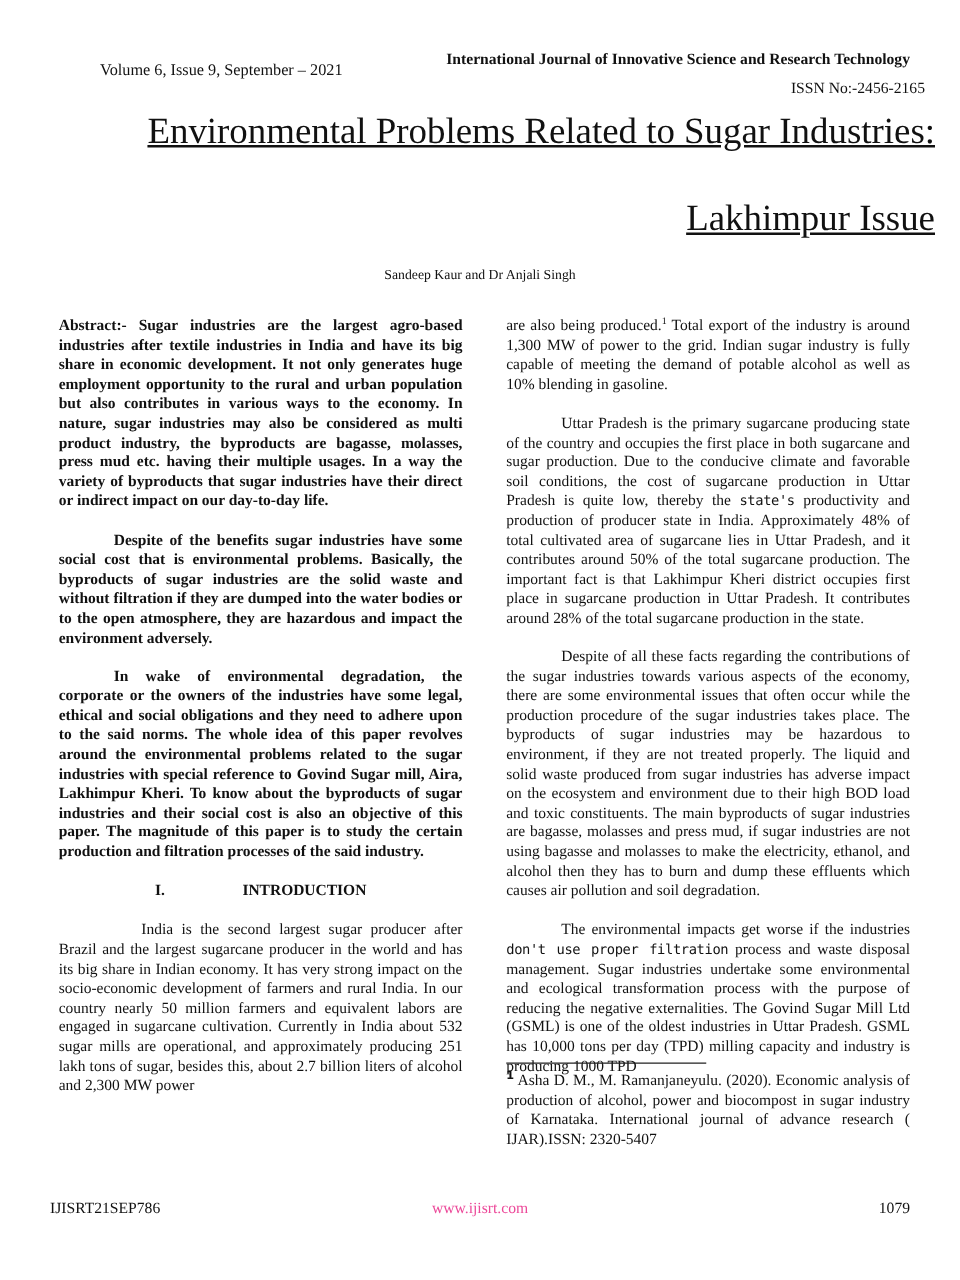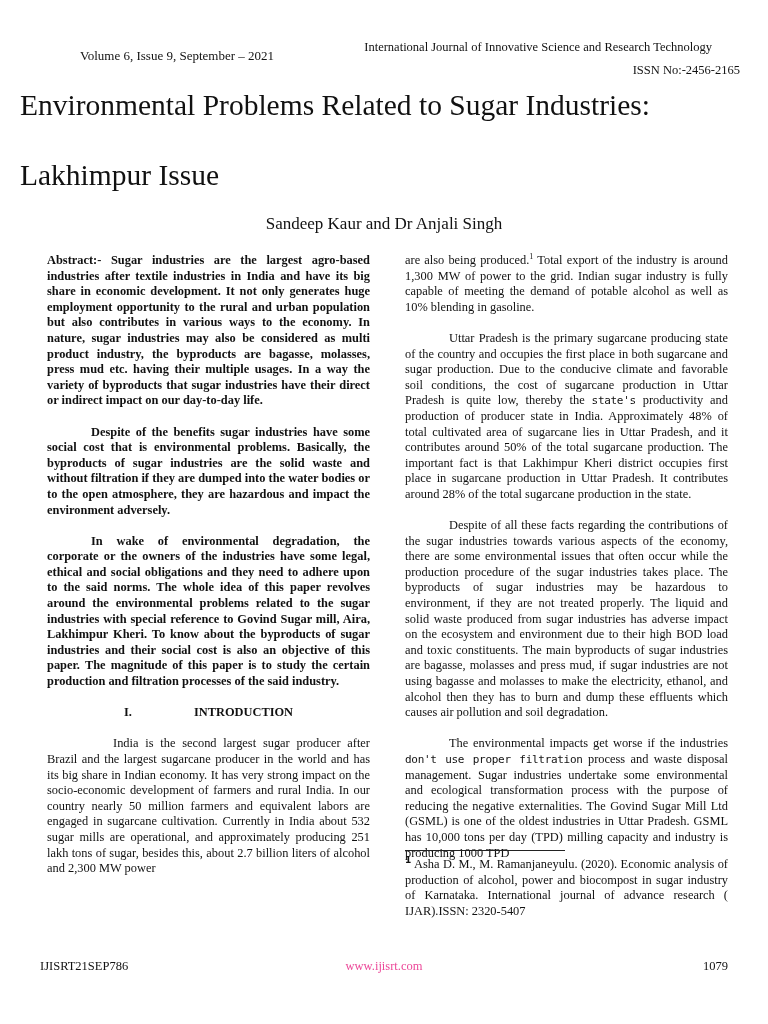--- a/index.html
+++ b/index.html
@@ -1,23 +1,23 @@
 <!DOCTYPE html>
 <html><head>
 <meta charset="utf-8">
 <style>
   html, body { margin: 0; padding: 0; background: #ffffff; }
   body { width: 768px; height: 1024px; position: relative; overflow: hidden;
          font-family: "Liberation Serif", "DejaVu Serif", serif; color: #111; }
   .hdr-left { position: absolute; left: 40px; top: 48px; font-size: 13px; margin-left: 40px; }
-  .hdr-right { position: absolute; right: 56px; top: 40px; font-size: 12.5px; text-align: left; }
+  .hdr-right { position: absolute; right: 40px; top: 40px; font-size: 12.5px; text-align: left; font-weight: bold; }
   .hdr-issn { position: absolute; right: 28px; top: 63px; font-size: 12.5px; }
-  .title { position: absolute; left: 20px; right: 20px; top: 88px; text-align: left;
-           font-size: 29.5px; line-height: 35px; font-weight: normal; margin: 0; color: #111; }
-  .authors { position: absolute; left: 0; right: 0; top: 214px; text-align: center; font-size: 17px; }
+  .title { position: absolute; left: 20px; right: 20px; top: 88px; text-align: right;
+           font-size: 29.5px; line-height: 35px; font-weight: normal; margin: 0; color: #111; text-decoration: underline; }
+  .authors { position: absolute; left: 0; right: 0; top: 214px; text-align: center; font-size: 11px; }
   .col { position: absolute; top: 253px; width: 323px; font-size: 12.4px; line-height: 15.6px;
          text-align: justify; }
   .col-left { left: 47px; }
   .col-right { left: 405px; }
   .col p { margin: 0 0 15.6px 0; }
   .bold { font-weight: bold; }
   .indent { text-indent: 44px; }
   .kw-label { font-weight: bold; font-style: italic; }
   .kw-text { font-style: italic; }
   .section-h { text-align: center; font-weight: bold; margin: 0 0 15.6px 0; }

